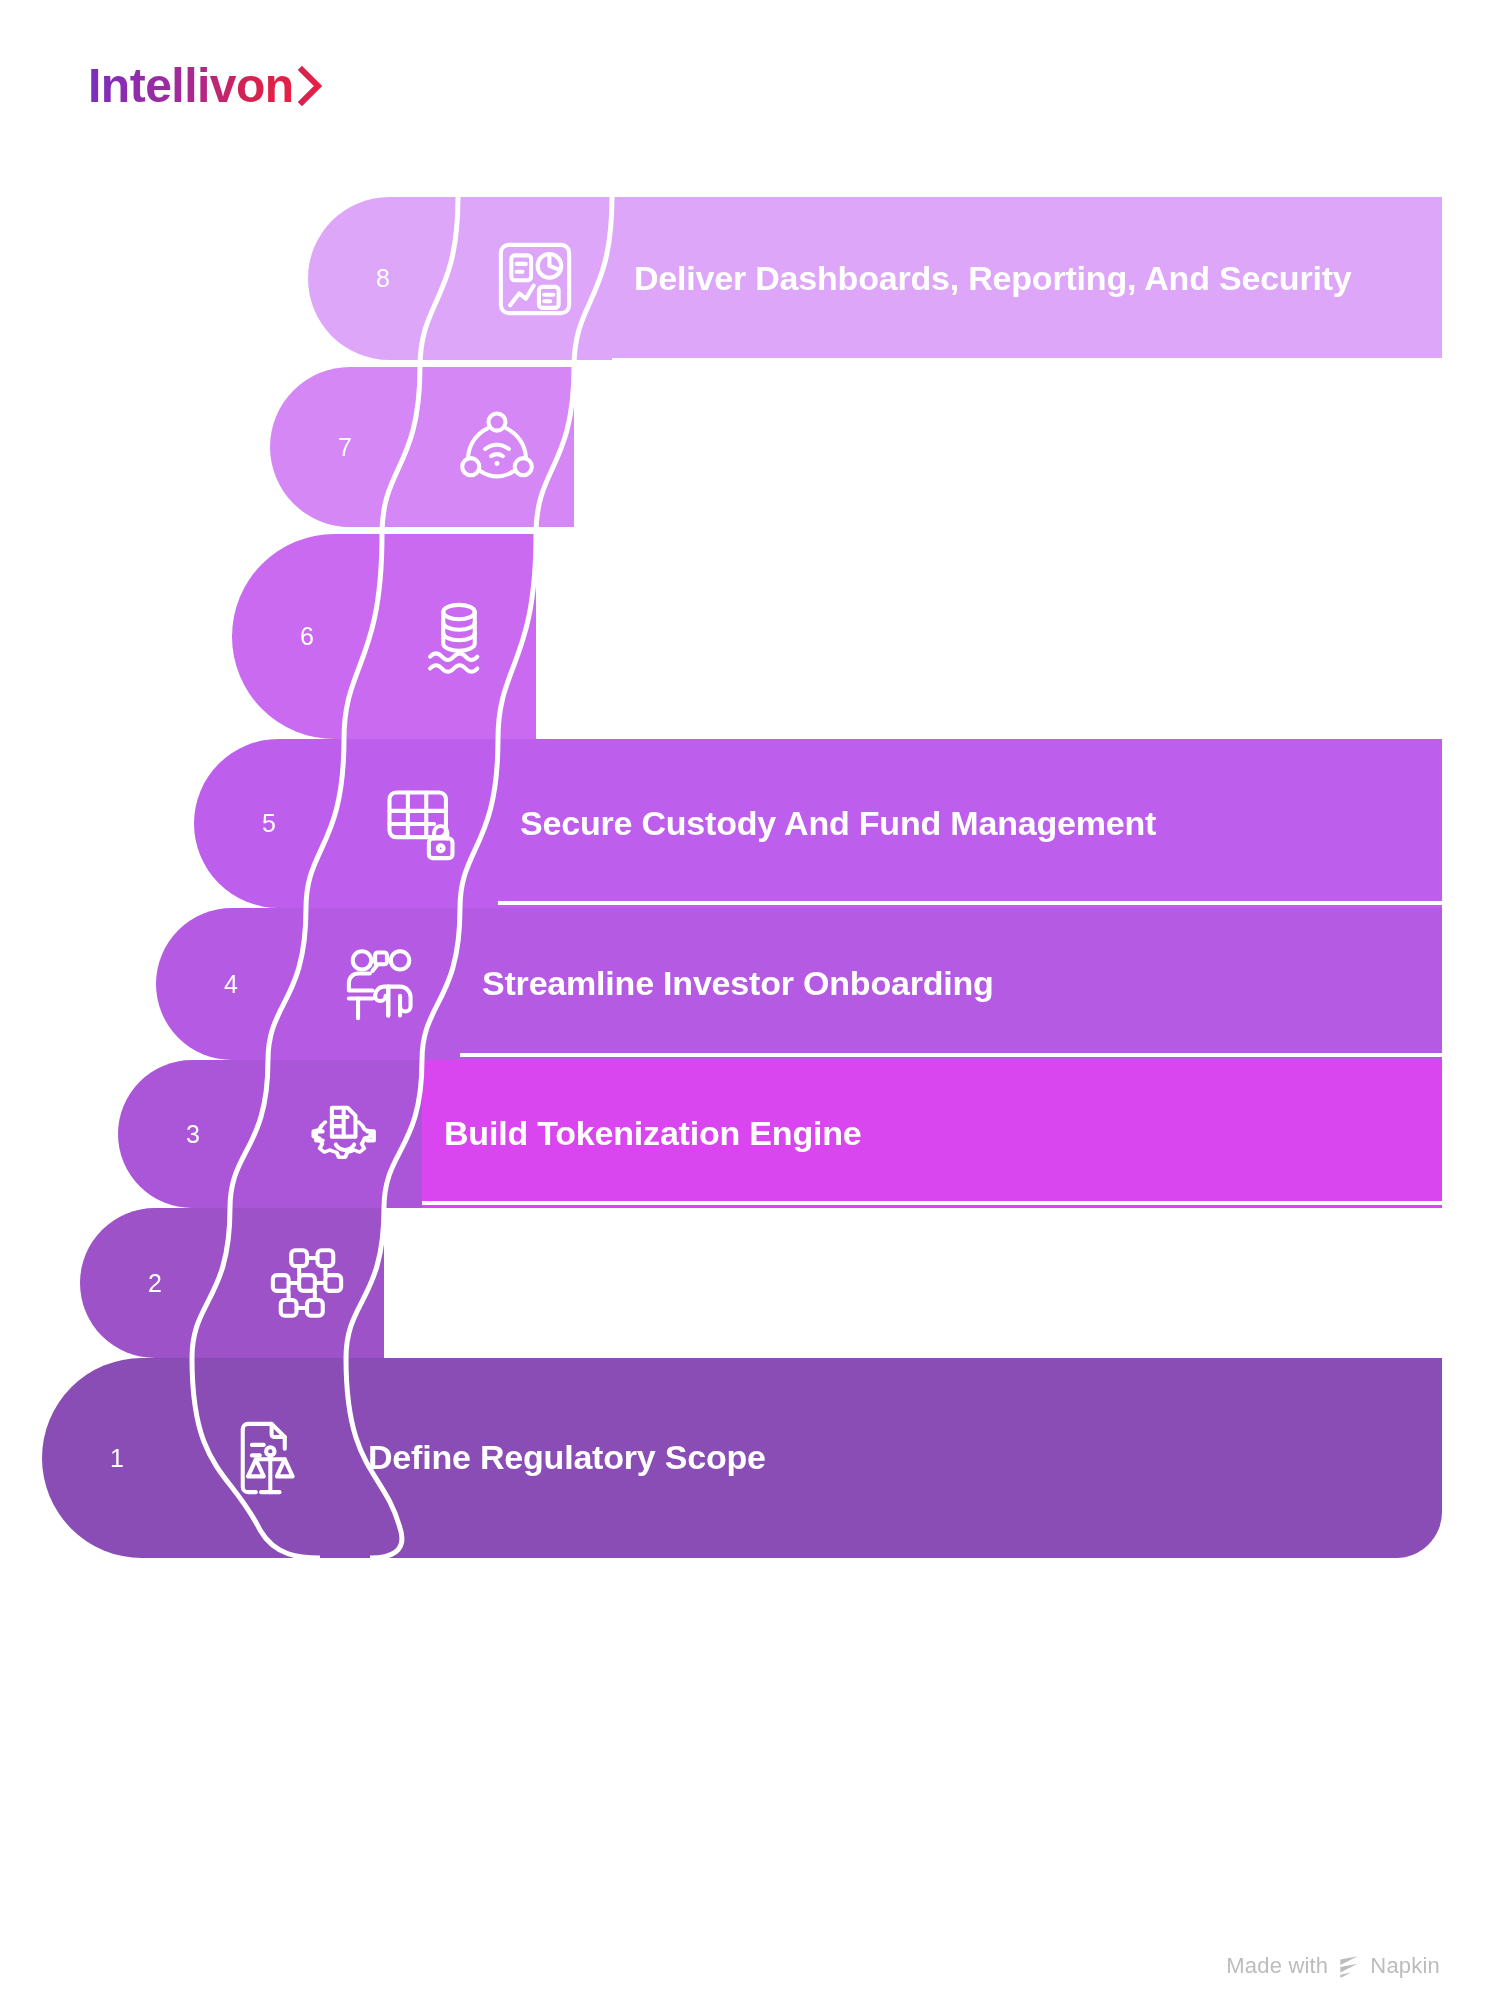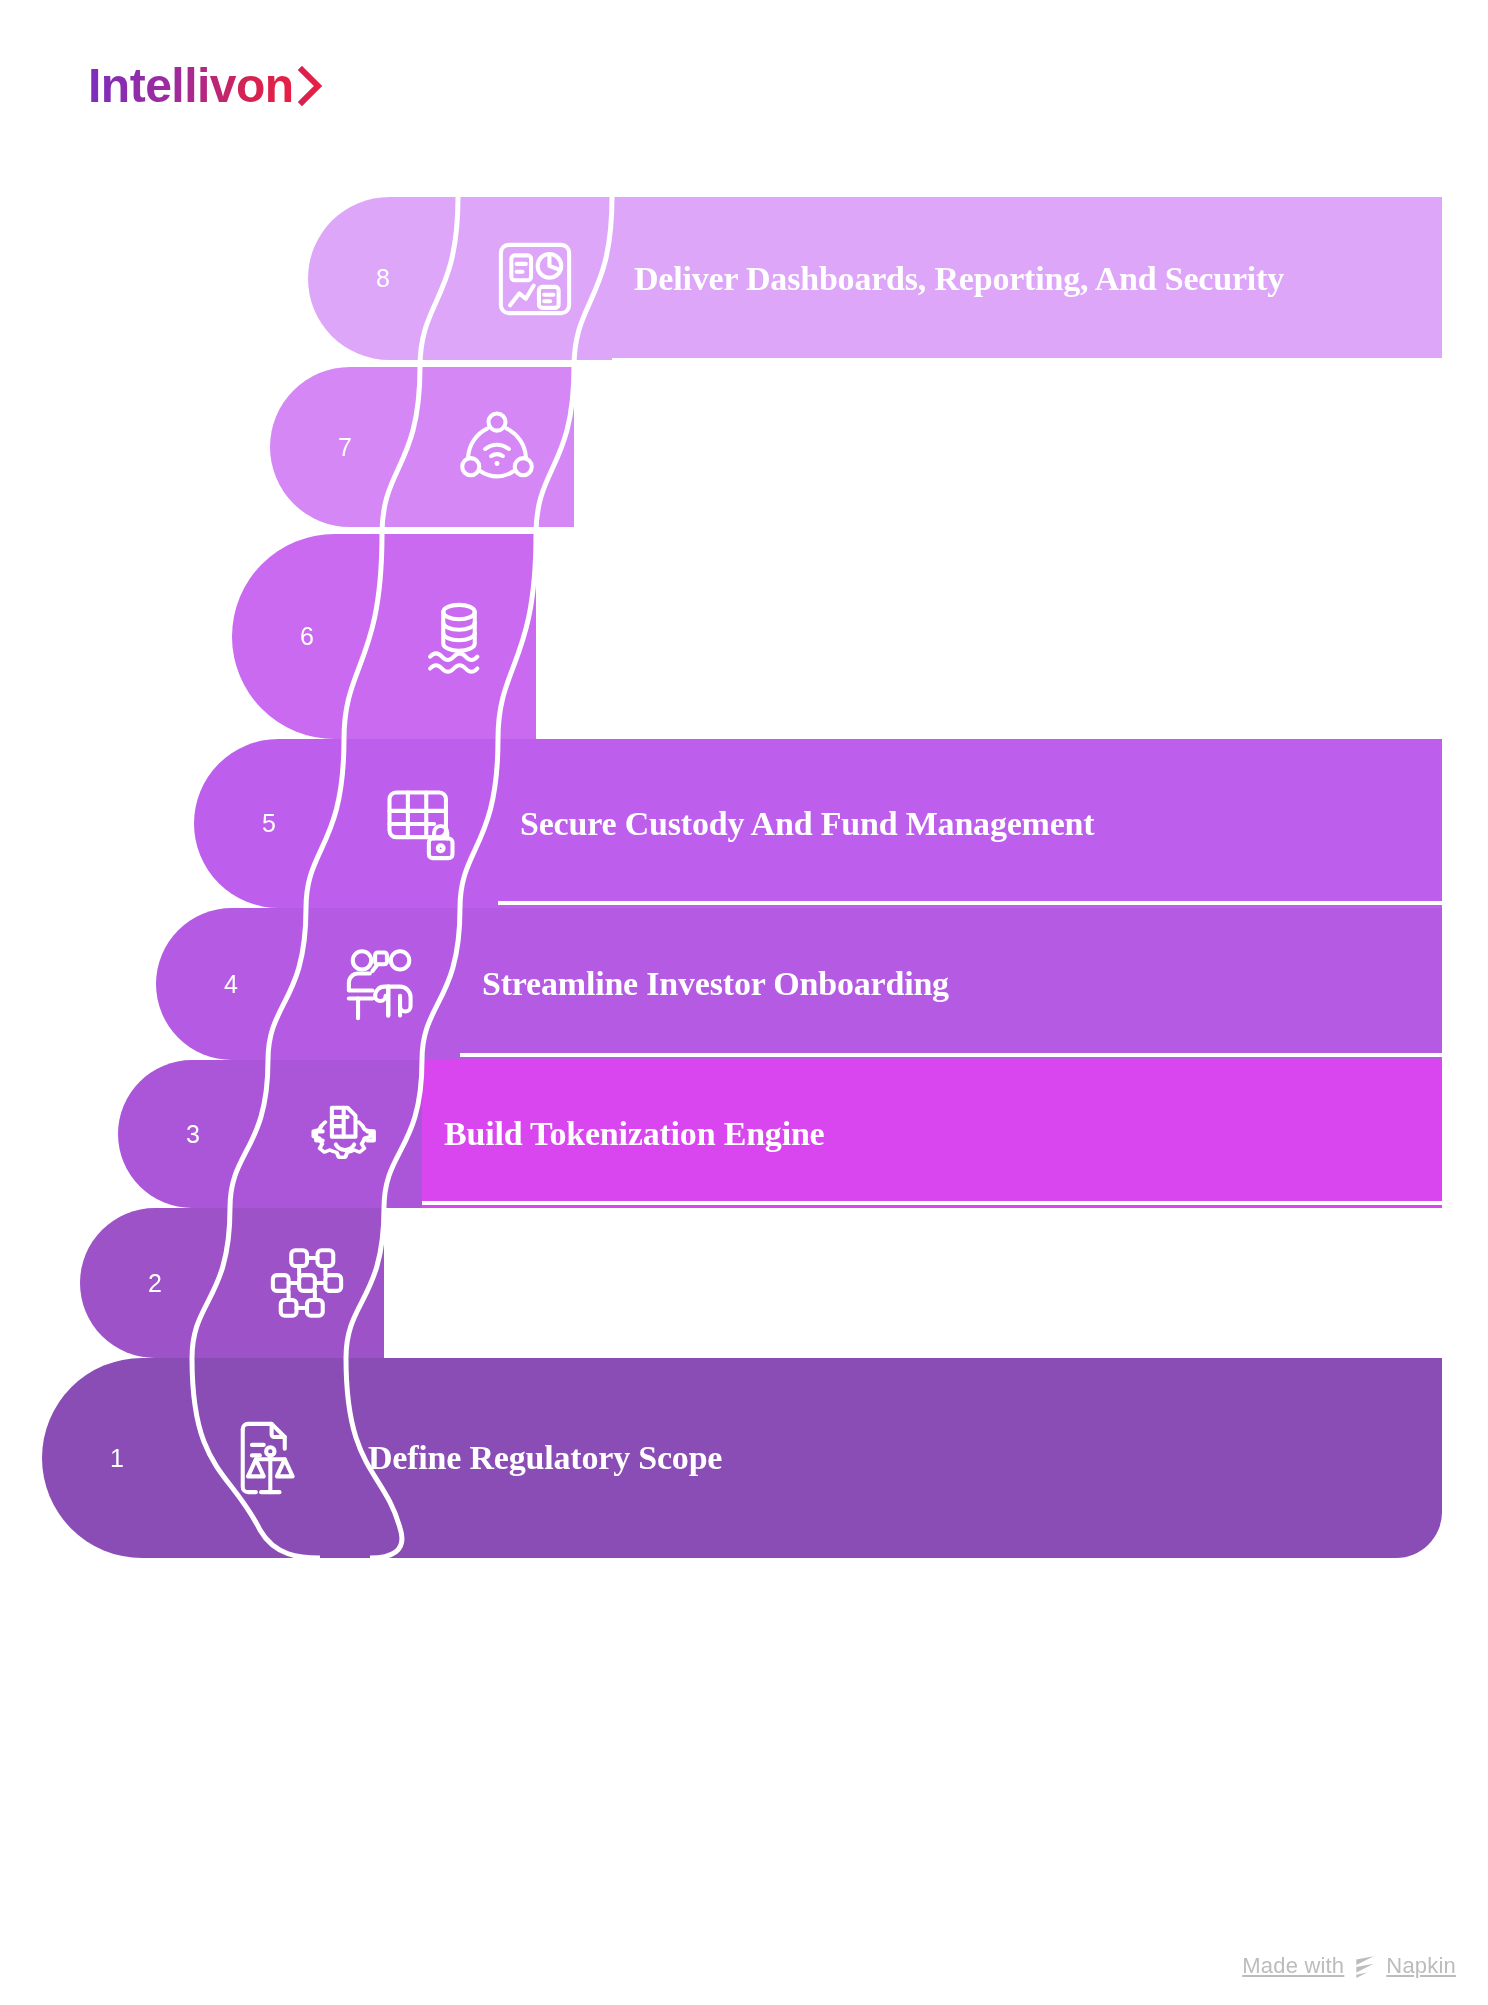--- a/index.html
+++ b/index.html
@@ -84,45 +84,43 @@
     flex: 1 1 auto;
   }
   .label-cell .label {
     color: #ffffff;
     font-weight: bold;
     font-size: 34px;
     line-height: 1.17;
     letter-spacing: -0.2px;
     padding-left: 22px;
     padding-right: 30px;
-    font-family: Liberation Serif, serif;
   }
 
   
   .connector {
     position: absolute;
     pointer-events: none;
     top: 0;
     left: 0;
     width: 1488px;
     height: 2005px;
   }
 
   
   #watermark {
     position: absolute;
-    right: 32px;
+    right: 48px;
     bottom: 26px;
     display: flex;
     align-items: center;
     gap: 8px;
     color: #bcbcbc;
     font-size: 22px;
     letter-spacing: 0.2px;
-    text-decoration: underline;
   }
   #watermark svg { display:block; }
 </style>
 </head>
 <body>
 
 <div id="logo">
   <span id="logo-text">Intellivon</span>
   <svg id="logo-chevron" viewBox="0 0 26 40">
     <defs>

